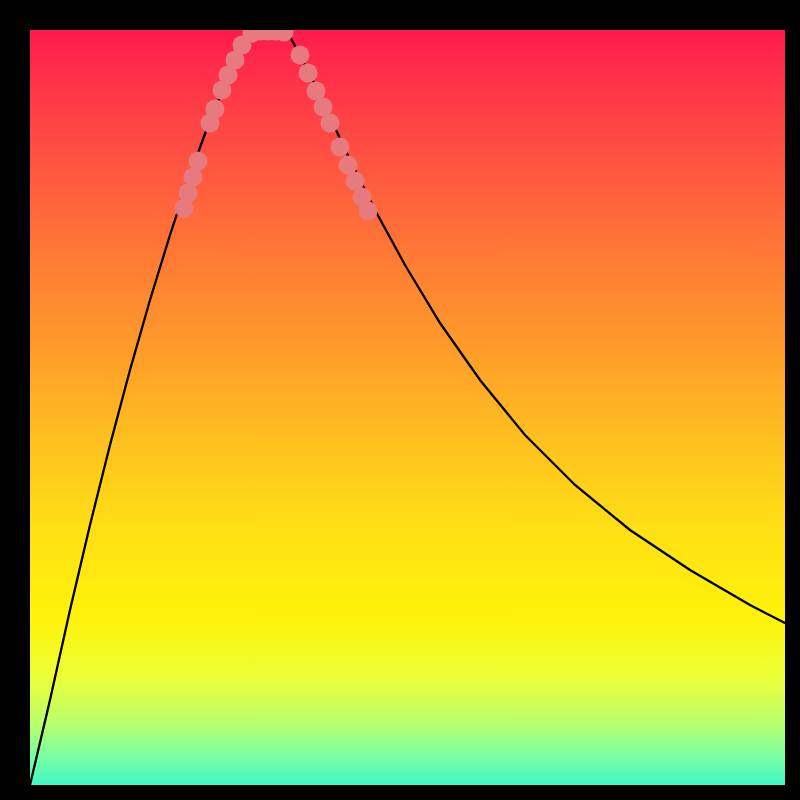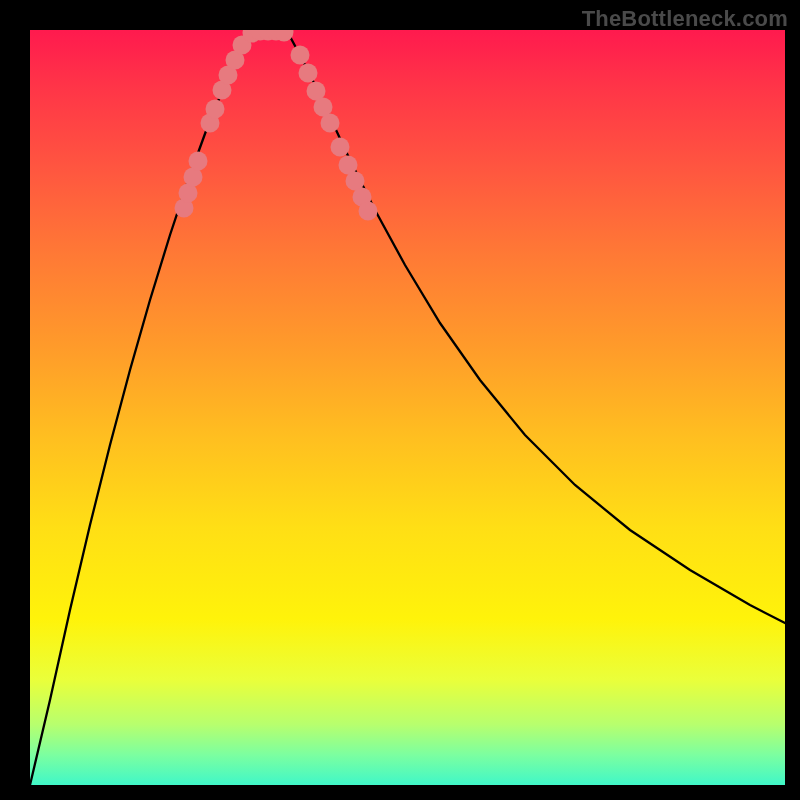--- a/index.html
+++ b/index.html
@@ -84,14 +84,13 @@
           <circle cx="293" cy="77" r="9.5" fill="#e77a7f"></circle>
           <circle cx="300" cy="93" r="9.5" fill="#e77a7f"></circle>
           <circle cx="310" cy="117" r="9.5" fill="#e77a7f"></circle>
           <circle cx="318" cy="135" r="9.5" fill="#e77a7f"></circle>
           <circle cx="325" cy="151" r="9.5" fill="#e77a7f"></circle>
           <circle cx="332" cy="167" r="9.5" fill="#e77a7f"></circle>
           <circle cx="338" cy="181" r="9.5" fill="#e77a7f"></circle>
         </g>
     </svg>
   </div>
-  <div class="watermark">TheBottleneck.com</div>
 </div>
 
 </body></html>

